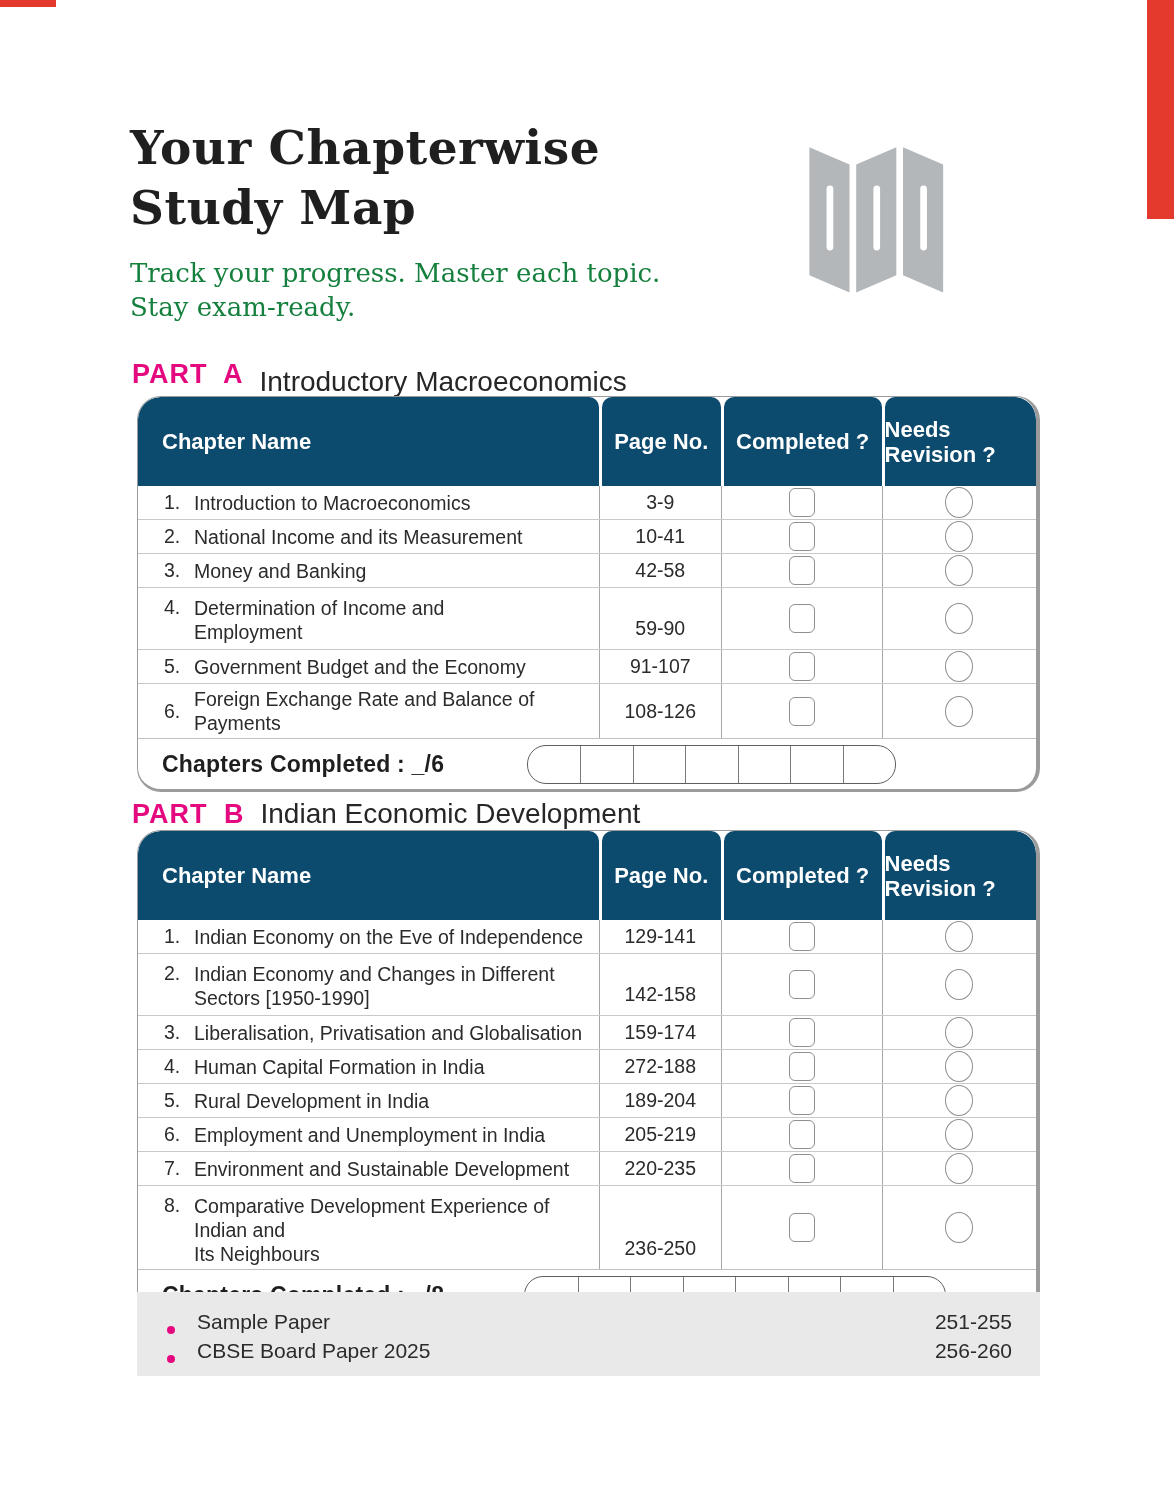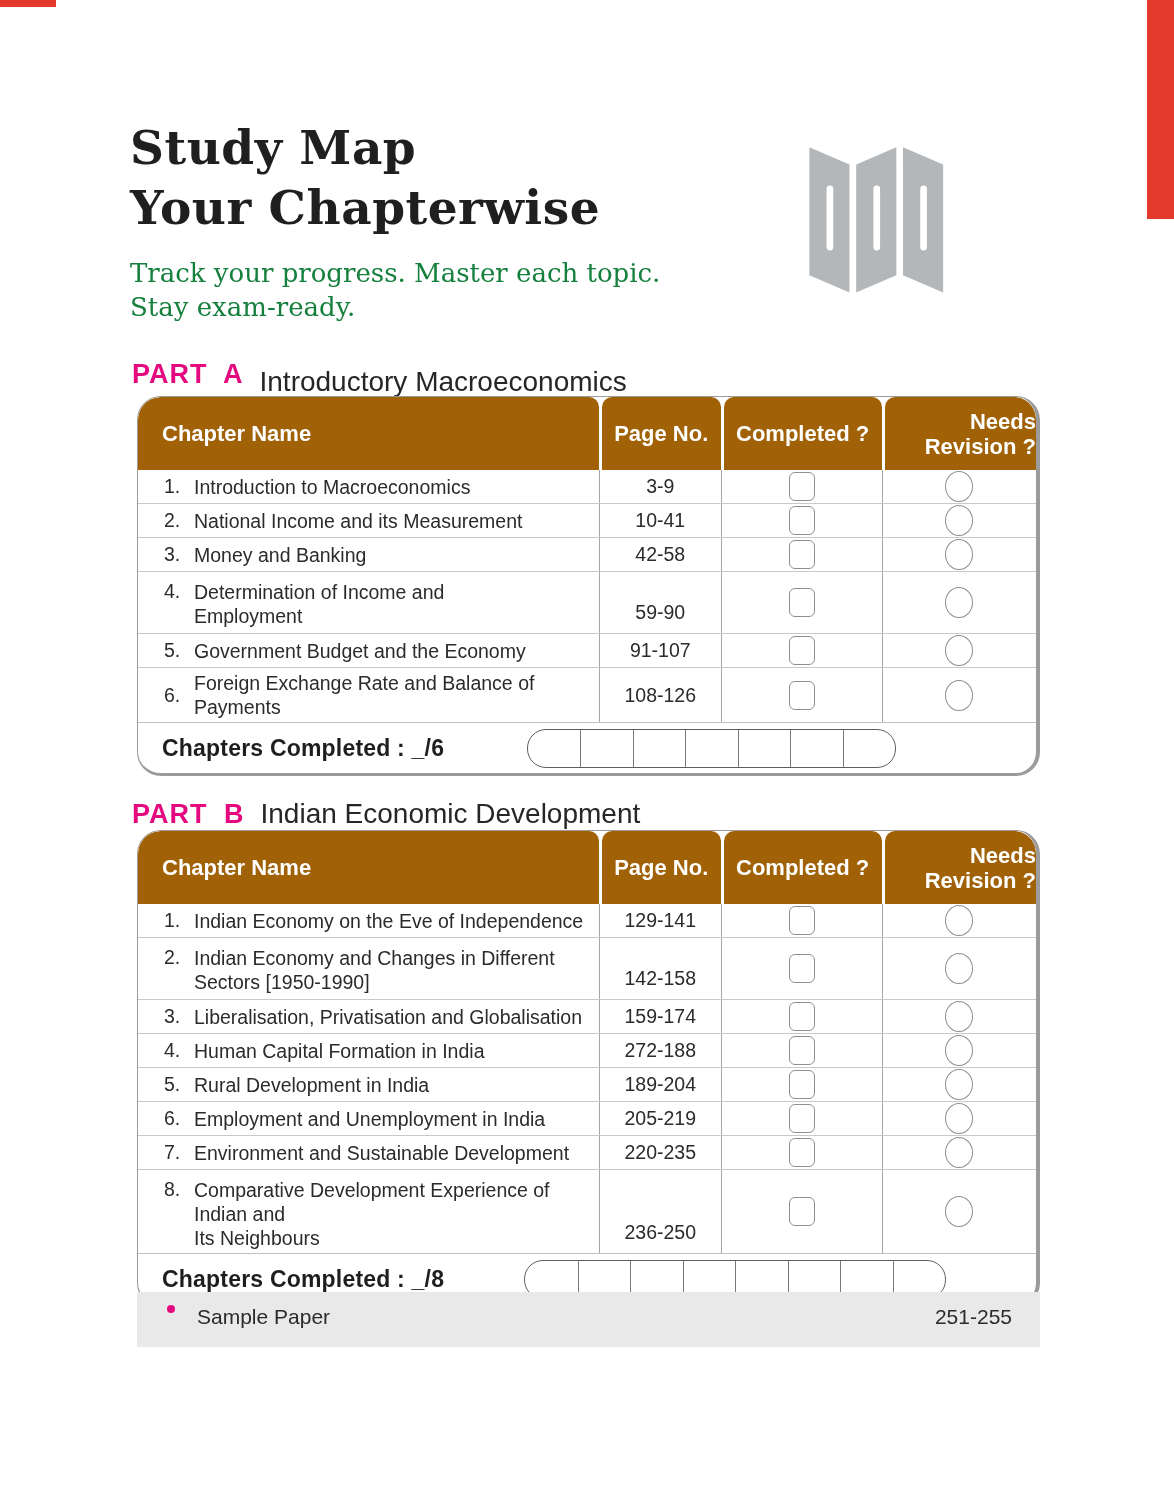--- a/index.html
+++ b/index.html
@@ -34,22 +34,22 @@
   .table{
     position:absolute;left:137px;width:903px;background:#fff;
     border:1px solid #9b9b9b;border-right-width:4px;border-bottom-width:3px;
     border-radius:24px;overflow:hidden;box-sizing:border-box;
   }
   .table.a{top:396px;}
   .table.b{top:830px;}
 
   .thead{display:flex;background:#fff;}
   .th{
-    background:#a16207;color:#fff;font-weight:bold;font-size:22px;line-height:25px;
-    height:73px;display:flex;align-items:center;justify-content:center;text-align:right;
+    background:#0c4a6e;color:#fff;font-weight:bold;font-size:22px;line-height:25px;
+    height:89px;display:flex;align-items:center;justify-content:center;text-align:left;
     border-radius:10px 10px 0 0;box-sizing:border-box;
   }
   .th-chapter{width:51.3%;justify-content:flex-start;padding-left:24px;border-top-left-radius:22px;}
   .th-page{width:calc(13.6% - 3px);margin-left:3px;}
   .th-completed{width:calc(17.9% - 3px);margin-left:3px;}
   .th-revision{width:calc(17.2% - 3px);margin-left:3px;border-top-right-radius:22px;}
 
   .trow{display:flex;min-height:33px;}
   .trow + .trow{border-top:1px solid #c9c9c9;}
   .trow.tall{min-height:61px;}
@@ -81,33 +81,33 @@
   .table.a .pill{margin-right:130px;}
   .table.b .pill{margin-right:80px;}
   .seg{width:52.5px;box-sizing:border-box;}
   .seg + .seg{border-left:1px solid #7a7a7a;}
 
   
   .bottom-band{
     position:absolute;left:137px;top:1292px;width:903px;box-sizing:border-box;
     background:#e9e9e9;padding:13px 28px 13px 30px;
   }
-  .band-row{display:flex;align-items:flex-start;height:29px;font-size:21px;color:#2b2b2b;}
+  .band-row{display:flex;align-items:flex-end;height:29px;font-size:21px;color:#2b2b2b;}
   .dot{width:8px;height:8px;border-radius:50%;background:#e5097f;margin-right:22px;flex:none;}
   .band-pages{margin-left:auto;}
 </style>
 </head>
 <body>
 
 <div class="edge-top"></div>
 <div class="edge-right"></div>
 
 <div class="title">
+  <div>Your Chapterwise</div>
   <div>Study Map</div>
-  <div>Your Chapterwise</div>
 </div>
 <div class="subtitle">
   <div>Track your progress. Master each topic.</div>
   <div>Stay exam-ready.</div>
 </div>
 
 <div class="map-icon">
   <svg width="200" height="172" viewBox="0 0 200 180" xmlns="http://www.w3.org/2000/svg">
     <polygon points="24,18 66,36 66,170 24,152" fill="#b4b7ba"></polygon>
     <rect x="42" y="58" width="7" height="68" rx="3.5" fill="#ffffff"></rect>
@@ -359,13 +359,18 @@
       </div>
   </div>
 </section>
 
 <div class="bottom-band">
   <div class="band-row">
     <span class="dot"></span>
     <span>Sample Paper</span>
     <span class="band-pages">251-255</span>
   </div>
+  <div class="band-row">
+    <span class="dot"></span>
+    <span>CBSE Board Paper 2025</span>
+    <span class="band-pages">256-260</span>
+  </div>
 </div>
 
 </body></html>

